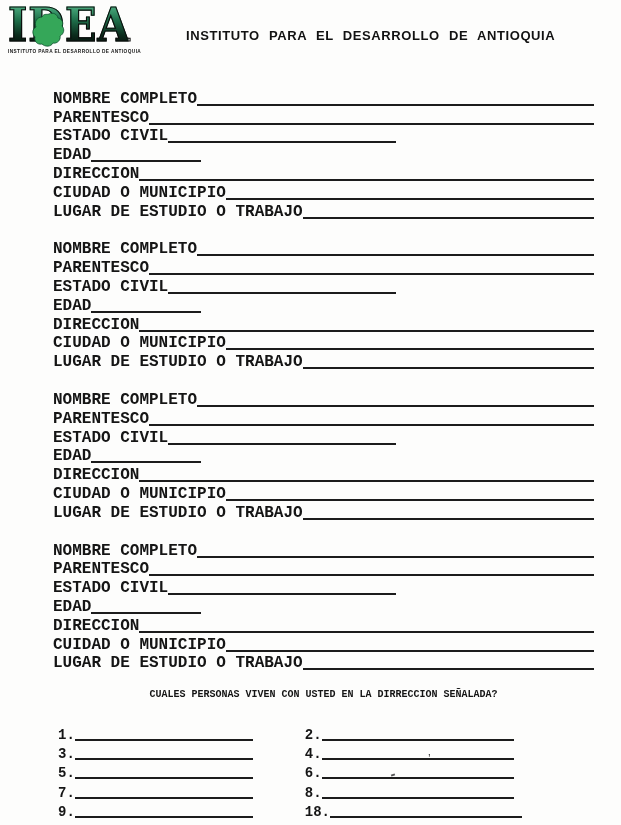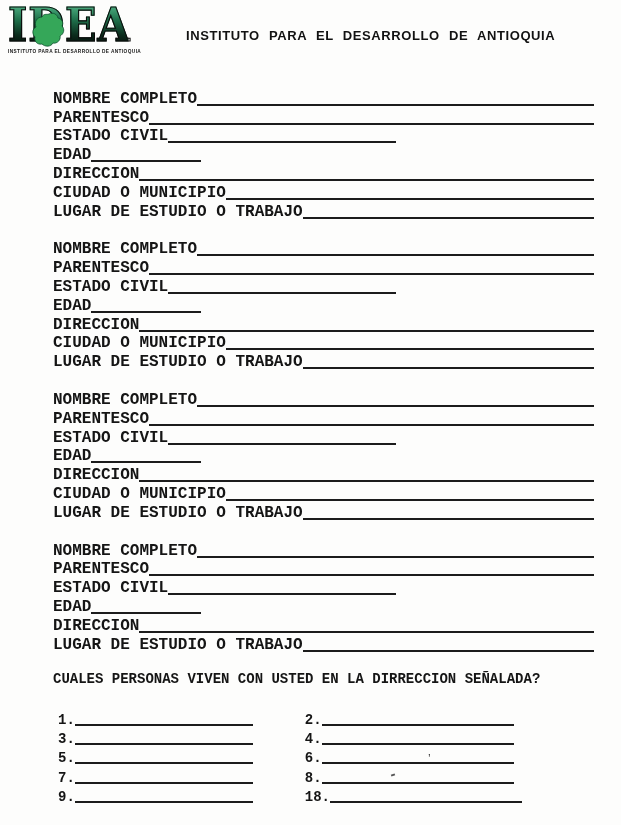--- a/index.html
+++ b/index.html
@@ -42,22 +42,22 @@
   .content{position:absolute;left:53px;top:88px;width:541px;}
   .block{margin:0 0 19px 0;}
   .row{display:flex;align-items:flex-end;height:18.8px;}
   .lbl{font-size:16px;font-weight:bold;line-height:1;white-space:pre;color:#151515;}
   .line{border-bottom:2px solid #1c1c1c;height:1px;margin-bottom:1px;}
   .line-full{flex:1;}
   .line-med{width:228px;}
   .line-short{width:110px;}
 
   .question{
-    font-size:14px;font-weight:bold;line-height:1;white-space:nowrap;
-    margin:16px 0 0 0;color:#151515;
+    font-size:10px;font-weight:bold;line-height:1;white-space:nowrap;
+    margin:16px 0 0 0;color:#151515;text-align:center;
   }
 
   .pairs{margin-top:22px;}
   .prow{display:flex;align-items:flex-end;height:19.3px;}
   .num{font-size:14px;font-weight:bold;line-height:1;white-space:pre;margin-left:5px;color:#151515;}
   .pline{border-bottom:2px solid #1c1c1c;height:1px;margin-bottom:1px;}
   .pl-left{width:178px;}
   .pl-right{width:192px;}
   .colgap{width:47px;}
 
@@ -195,20 +195,24 @@
         </div>
       <div class="row">
           <span class="lbl">EDAD</span>
           <span class="line line-short"></span>
         </div>
       <div class="row">
           <span class="lbl">DIRECCION</span>
           <span class="line line-full"></span>
         </div>
       <div class="row">
+          <span class="lbl">CUIDAD O MUNICIPIO</span>
+          <span class="line line-full"></span>
+        </div>
+      <div class="row">
           <span class="lbl">LUGAR DE ESTUDIO O TRABAJO</span>
           <span class="line line-full"></span>
         </div>
     </div>
 
     <div class="question">CUALES PERSONAS VIVEN CON USTED EN LA DIRRECCION SEÑALADA?</div>
 
     <div class="pairs">
       <div class="prow">
         <span class="num">1.</span>

